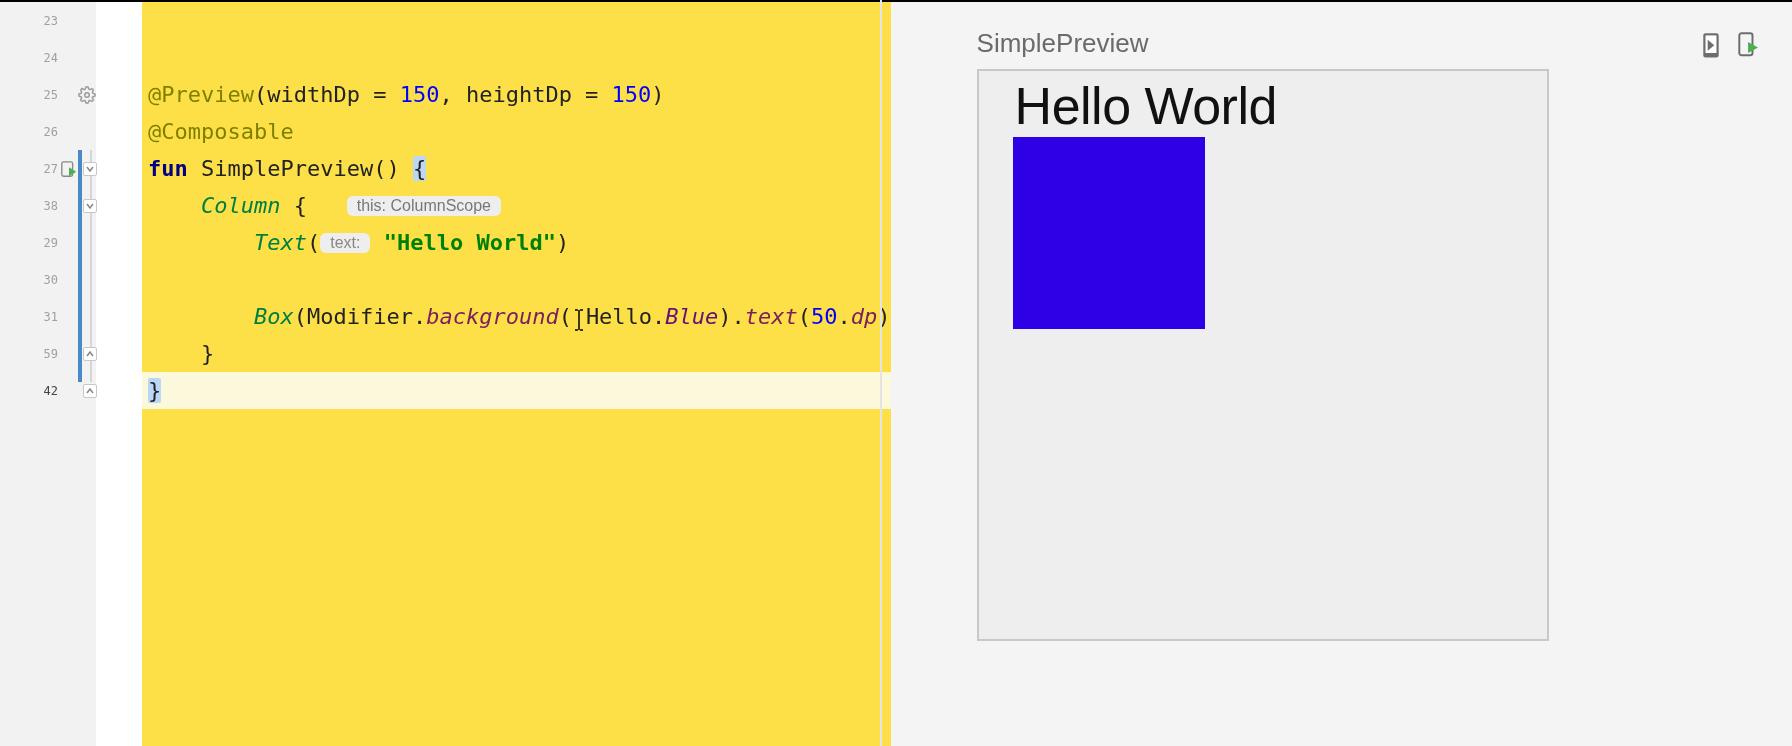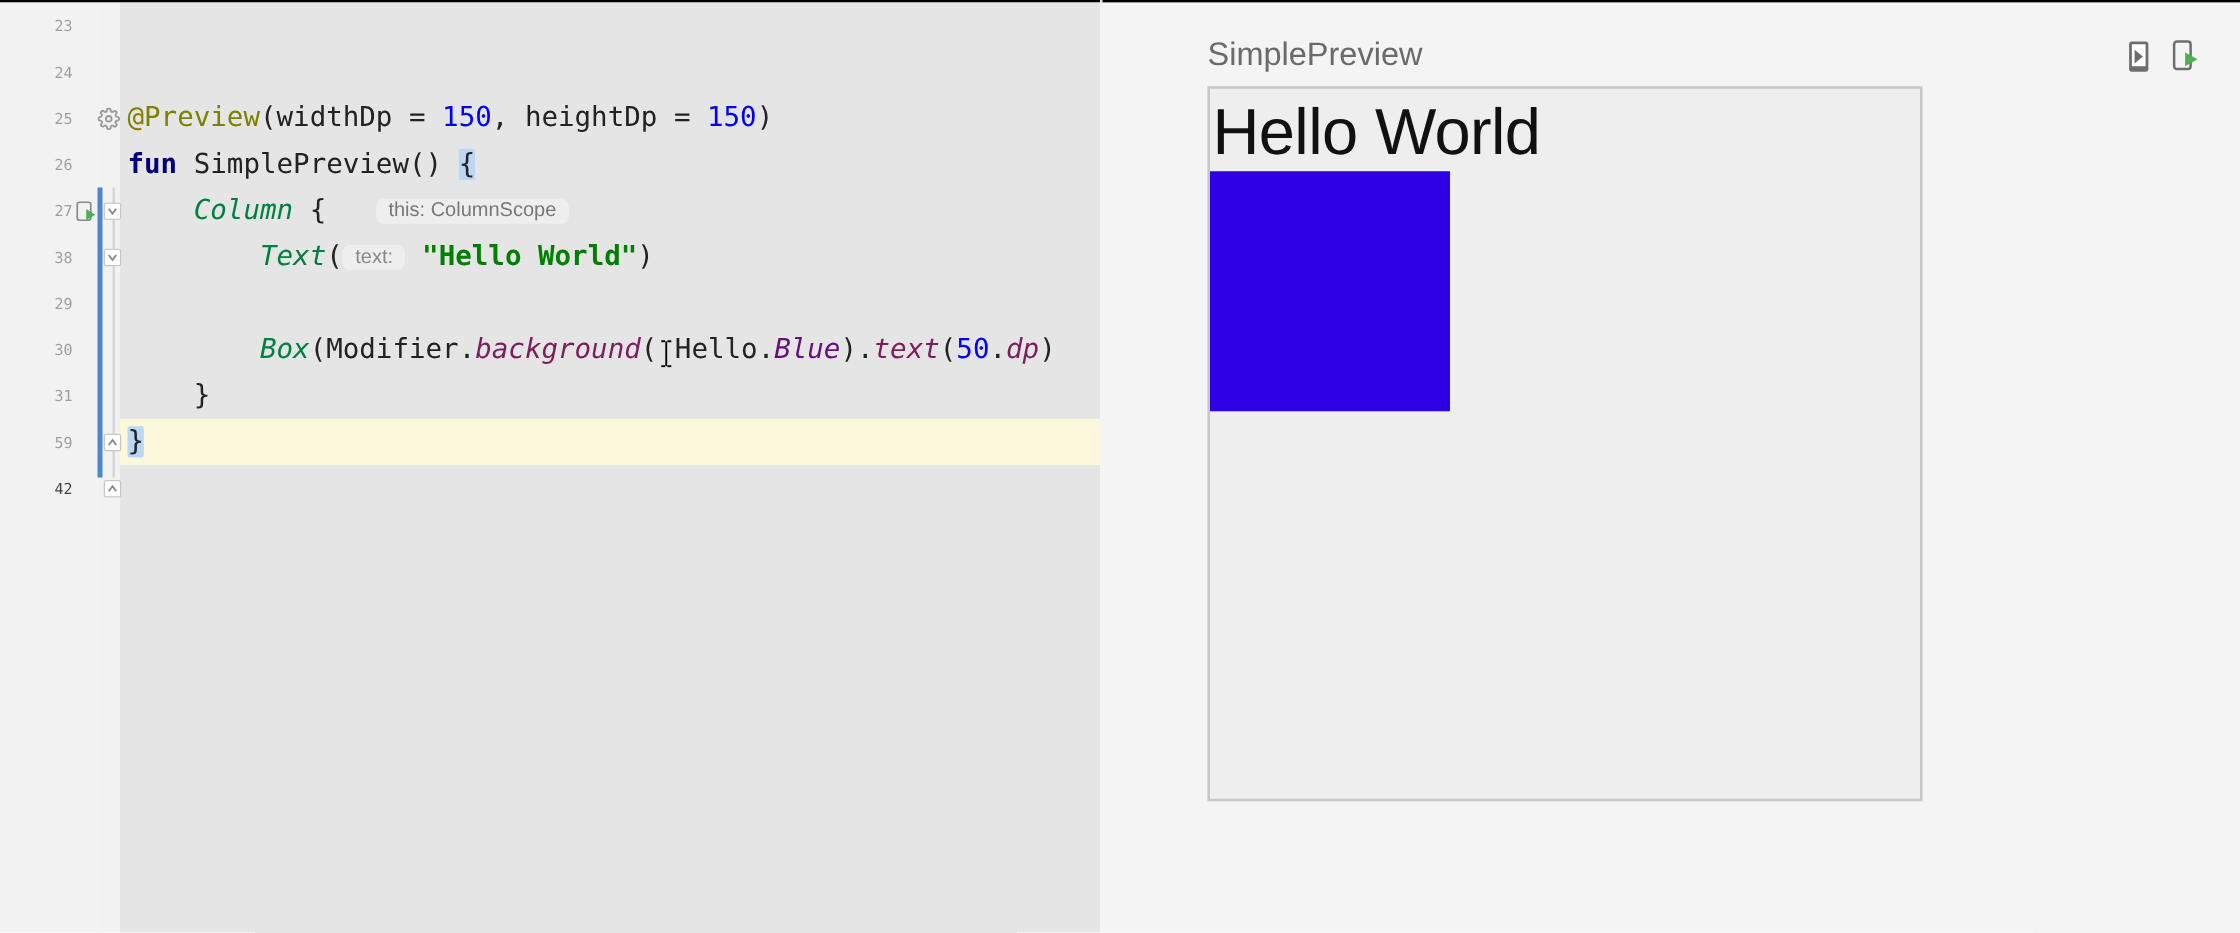--- a/index.html
+++ b/index.html
@@ -2,21 +2,21 @@
 <html><head>
 <meta charset="utf-8">
 <style>
   * { box-sizing: border-box; margin: 0; padding: 0; }
   html, body { width: 1792px; height: 746px; overflow: hidden; font-family: "Menlo", "Consolas", monospace; }
   body { display: flex; background: #fff; border-top: 2px solid #000; }
 
   .editor-pane { flex: 0 0 880px; display: flex; height: 100%; background: #fff; position: relative; }
   .gutter { flex: 0 0 78px; background: #f2f2f2; border-right: 0; }
   .gutter-icons { flex: 0 0 18px; background: #f2f2f2; position: relative; }
-  .code-area { flex: 1; background: #e5e5e5; position: relative; }
+  .code-area { flex: 1; background: #fde047; position: relative; margin-left: 46px; }
 
   .line-row { height: 37px; display: flex; align-items: center; }
   .gutter .line-row { justify-content: flex-end; padding-right: 20px; font-size: 12px; color: #a0a0a0; }
   .gutter .line-row.cur { color: #444; }
 
   .gutter-icons .line-row { justify-content: center; position: relative; }
 
   .gear-icon { width: 18px; height: 18px; color: #9b9b9b; }
   .run-icon { width: 18px; height: 18px; }
 
@@ -47,21 +47,21 @@
 
   .cursor-ibeam { display:inline-block; width:14px; height:22px; position:relative; top:3px; }
 
   
   .preview-pane { flex: 1; background: #f4f4f4; padding: 26px 34px 0 86px; position: relative; }
   .preview-title-row { display:flex; align-items:center; justify-content:space-between; margin-bottom:10px; }
   .preview-title { font-family: sans-serif; font-size: 26px; color: #6a6a6a; }
   .preview-actions { display:flex; gap:14px; align-items:center; }
   .preview-actions .ico { width:22px; height:26px; }
 
-  .device-frame { width: 572px; height: 572px; background: #eeeeee; border: 2px solid #c8c8c8; }
+  .device-frame { width: 572px; height: 572px; background: #eeeeee; border: 2px solid #c8c8c8; padding-left: 34px; }
   .device-content { font-family: sans-serif; }
   .hello-text { font-size: 52px; color: #111; letter-spacing: -0.5px; line-height:1.2; padding: 4px 0 0 2px; }
   .blue-box { width: 192px; height: 192px; background: #2e00e5; }
 
   .divider { position:absolute; left:880px; top:0; bottom:0; width:2px; background:#e4e4e4; }
 </style>
 </head>
 <body>
 
 <div class="editor-pane">
@@ -133,20 +133,21 @@
       </span>
     </div>
   </div>
 
   <div class="code-area">
     <div class="line-row"></div>
     <div class="line-row"></div>
 
     <div class="line-row"><span class="tok-ann">@Preview</span><span class="tok-p">(widthDp = </span><span class="tok-num">150</span><span class="tok-p">, heightDp = </span><span class="tok-num">150</span><span class="tok-p">)</span></div>
 
+    <div class="line-row"><span class="tok-ann">@Composable</span></div>
 
     <div class="line-row"><span class="tok-kw">fun</span><span> </span><span class="tok-fn">SimplePreview</span><span class="tok-p">() </span><span class="tok-p caret-hl">{</span></div>
 
     <div class="line-row"><span>    </span><span class="tok-comp">Column</span><span> </span><span class="tok-p">{</span><span>   </span><span class="hint">this: ColumnScope</span></div>
 
     <div class="line-row"><span>        </span><span class="tok-comp">Text</span><span class="tok-p">(</span><span class="hint l">text:</span><span> </span><span class="tok-str">"Hello World"</span><span class="tok-p">)</span></div>
 
     <div class="line-row"></div>
 
     <div class="line-row"><span>        </span><span class="tok-comp">Box</span><span class="tok-p">(Modifier.</span><span class="tok-ext">background</span><span class="tok-p">(</span><span class="cursor-ibeam"><svg viewBox="0 0 14 22">

